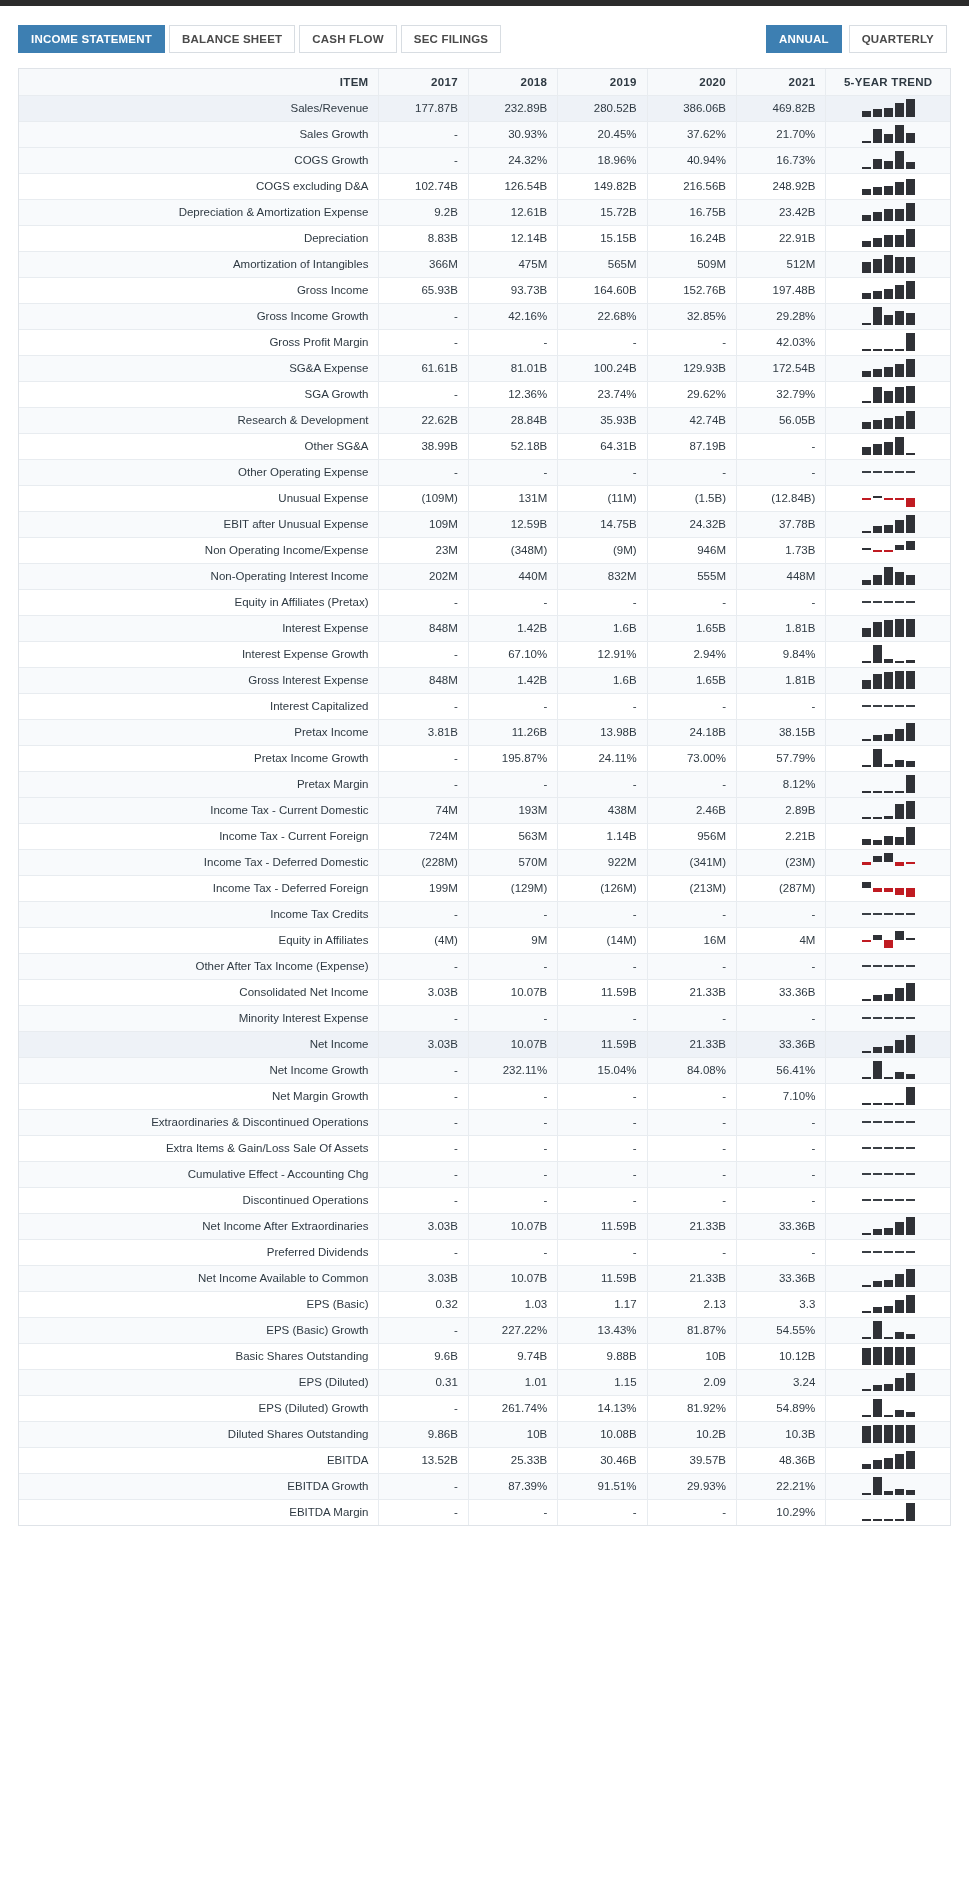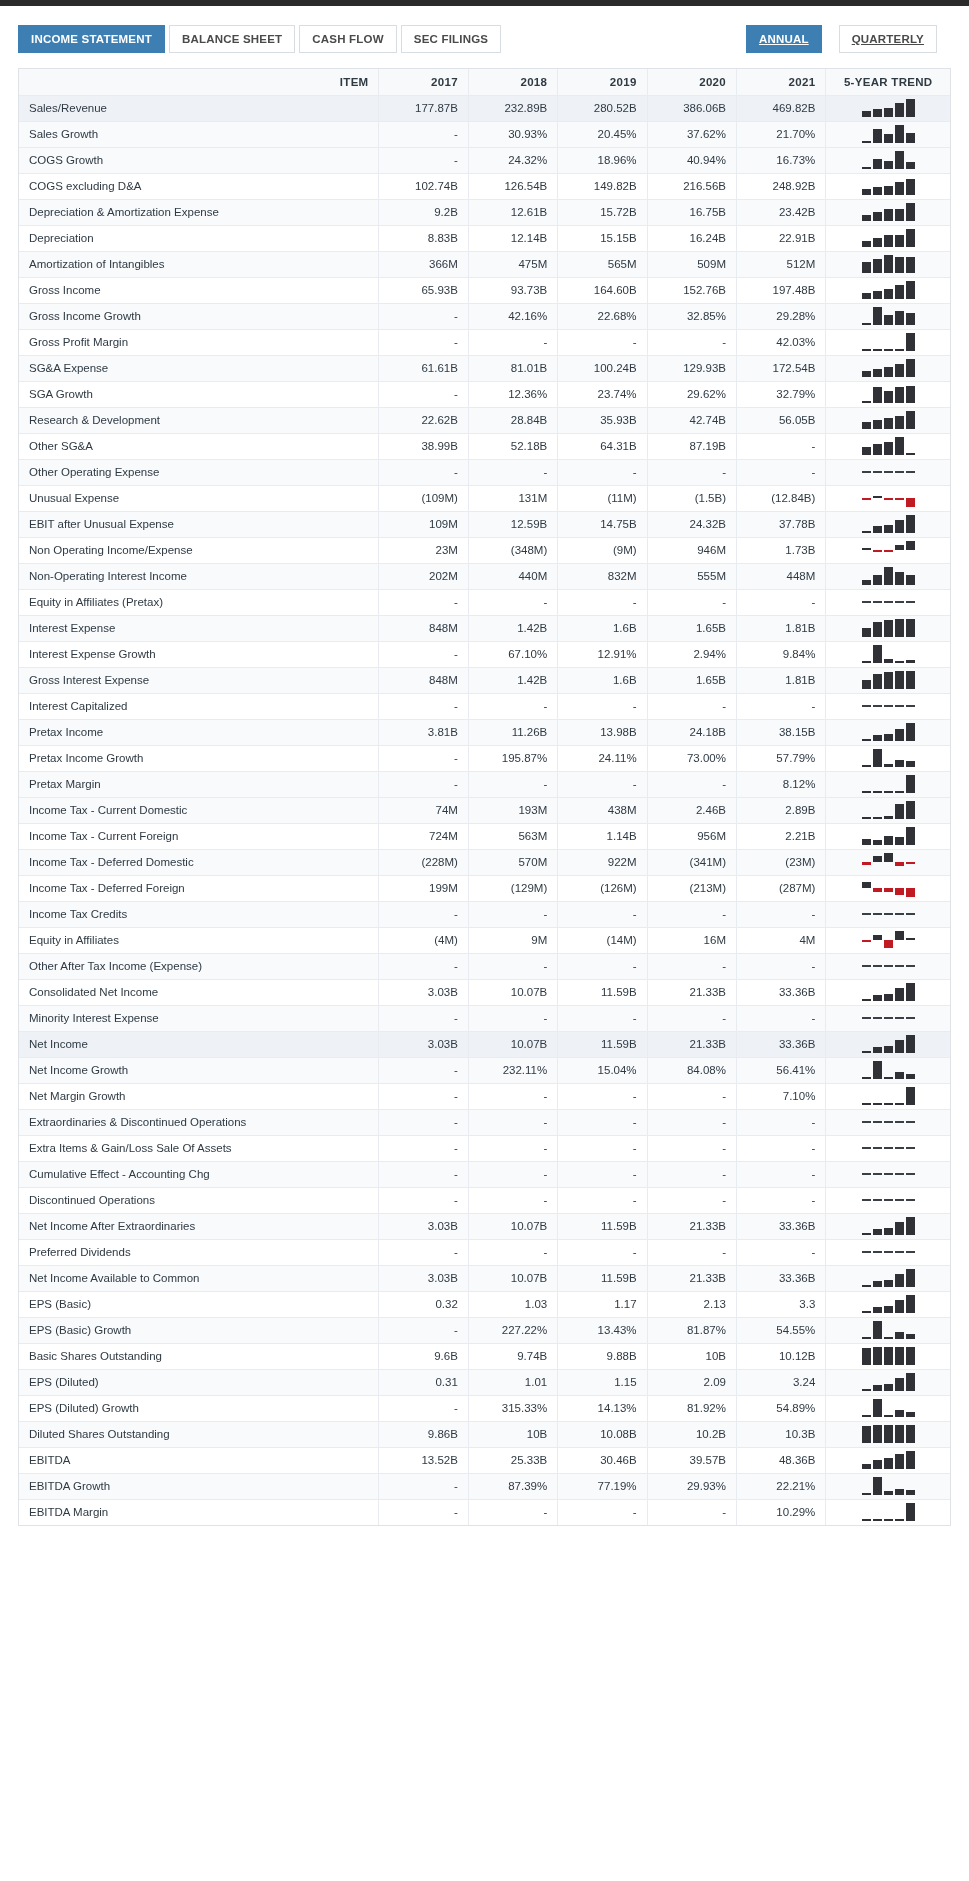--- a/index.html
+++ b/index.html
@@ -39,21 +39,21 @@
     margin-right: 4px;
     font-weight: 600;
   }
   .tab.active {
     background: #3d7fb2;
     border-color: #3d7fb2;
     color: #ffffff;
   }
   .spacer { flex: 1 1 auto; }
   .rangegroup { display: flex; }
-  .rangegroup .tab { margin-right: 14px; text-decoration: underline; }
+  .rangegroup .tab { margin-right: 4px; }
   .rangegroup .tab + .tab { margin-left: 3px; }
 
   .table-wrap {
     margin: 10px 18px 0 18px;
     border: 1px solid #dfe3e8;
     background: #fff;
   }
   table.fin {
     border-collapse: collapse;
     width: 100%;
@@ -83,21 +83,21 @@
     border-bottom: 1px solid #dfe3e8;
   }
   thead th.item-h { text-align: right; }
   thead th.num-h  { text-align: right; }
   thead th.trend-h { padding: 0 4px; }
 
   col.c-item  { width: 290px; }
   col.c-num   { width: 72px; }
   col.c-trend { width: 100px; }
 
-  td.item { text-align: left; }
+  td.item { text-align: right; }
   td.num  { text-align: right; font-variant-numeric: tabular-nums; }
   td.trend { text-align: center; padding: 0 6px; }
 
   tr.shade td { background: #eef2f7; }
   tr.alt td   { background: #f8fafc; }
   tr.plain td { background: #ffffff; }
 
   .ind0 { padding-left: 10px; }
   .ind1 { padding-left: 24px; }
   .ind2 { padding-left: 38px; }
@@ -956,21 +956,21 @@
               <span class="b" style="height: 2px;"></span>
               <span class="b" style="height: 6px;"></span>
               <span class="b" style="height: 7px;"></span>
               <span class="b" style="height: 13px;"></span>
               <span class="b" style="height: 18px;"></span>
             </span></td>
         </tr>
         <tr class="plain">
           <td class="item ind1">EPS (Diluted) Growth</td>
           <td class="num dash">-</td>
-          <td class="num pos">315.33%</td>
+          <td class="num pos">261.74%</td>
           <td class="num pos">14.13%</td>
           <td class="num pos">81.92%</td>
           <td class="num pos">54.89%</td>
           <td class="trend"><span class="spark">
               <span class="b" style="height: 2px;"></span>
               <span class="b" style="height: 18px;"></span>
               <span class="b" style="height: 2px;"></span>
               <span class="b" style="height: 7px;"></span>
               <span class="b" style="height: 5px;"></span>
             </span></td>
@@ -1002,21 +1002,21 @@
               <span class="b" style="height: 9px;"></span>
               <span class="b" style="height: 11px;"></span>
               <span class="b" style="height: 15px;"></span>
               <span class="b" style="height: 18px;"></span>
             </span></td>
         </tr>
         <tr class="alt">
           <td class="item ind1">EBITDA Growth</td>
           <td class="num dash">-</td>
           <td class="num pos">87.39%</td>
-          <td class="num pos">77.19%</td>
+          <td class="num pos">91.51%</td>
           <td class="num pos">29.93%</td>
           <td class="num pos">22.21%</td>
           <td class="trend"><span class="spark">
               <span class="b" style="height: 2px;"></span>
               <span class="b" style="height: 18px;"></span>
               <span class="b" style="height: 4px;"></span>
               <span class="b" style="height: 6px;"></span>
               <span class="b" style="height: 5px;"></span>
             </span></td>
         </tr>

